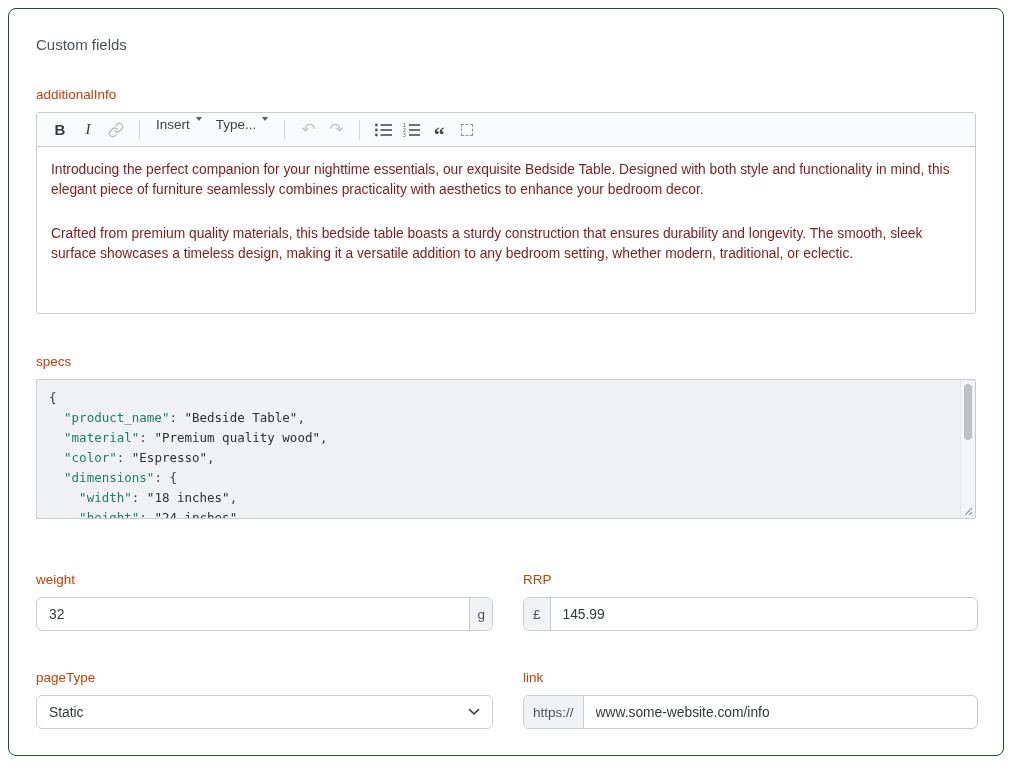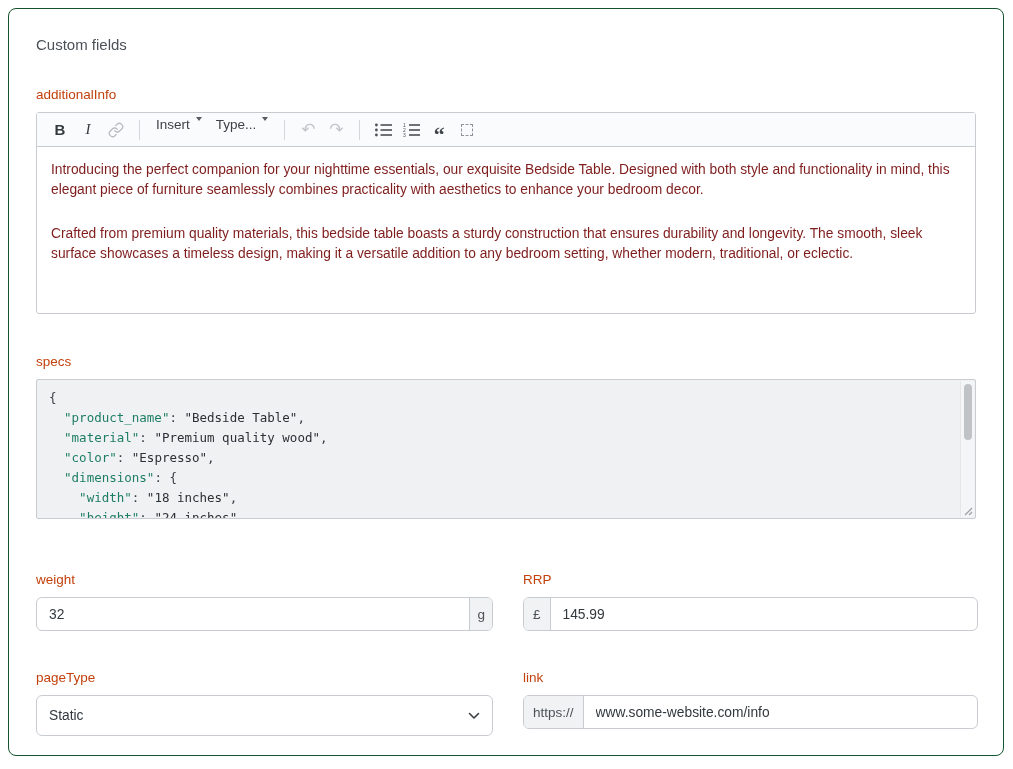--- a/index.html
+++ b/index.html
@@ -58,21 +58,21 @@
   .group { display:flex; height:34px; border:1px solid #c8ccd0;
     border-radius:6px; background:#fff; overflow:hidden; }
   .group input { flex:1; border:none; outline:none; font-size:13.8px;
     color:#33383d; padding:0 12px; font-family:"Liberation Sans", sans-serif;
     background:transparent; min-width:0; }
   .addon { display:flex; align-items:center; justify-content:center;
     background:#f0f2f3; color:#4c5258; font-size:13.5px; padding:0 7px; }
   .addon-suffix { border-left:1px solid #c8ccd0; }
   .addon-prefix { border-right:1px solid #c8ccd0; padding:0 9px; }
   .select { display:flex; align-items:center; justify-content:space-between;
-    height:41px; border:1px solid #c8ccd0; border-radius:6px; background:#fff;
+    height:34px; border:1px solid #c8ccd0; border-radius:6px; background:#fff;
     padding:0 12px; font-size:13.8px; color:#33383d; cursor:pointer; }
 
   .mb-editor { margin-bottom:39px; }
   .mb-specs { margin-bottom:52px; }
   .mb-row1 { margin-bottom:38px; }
   svg { display:block; }
 </style>
 </head>
 <body>
 

